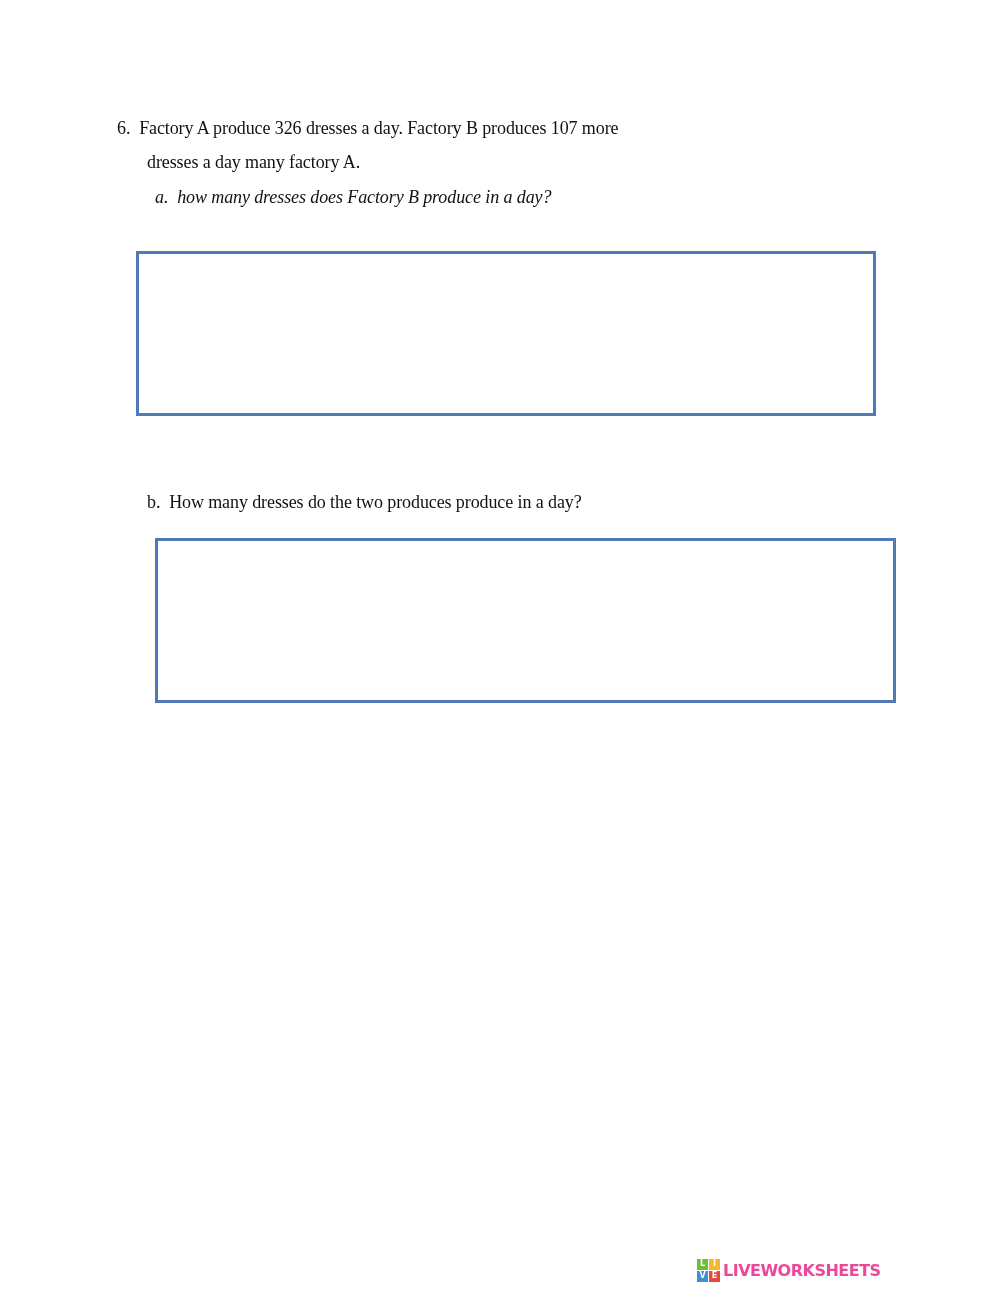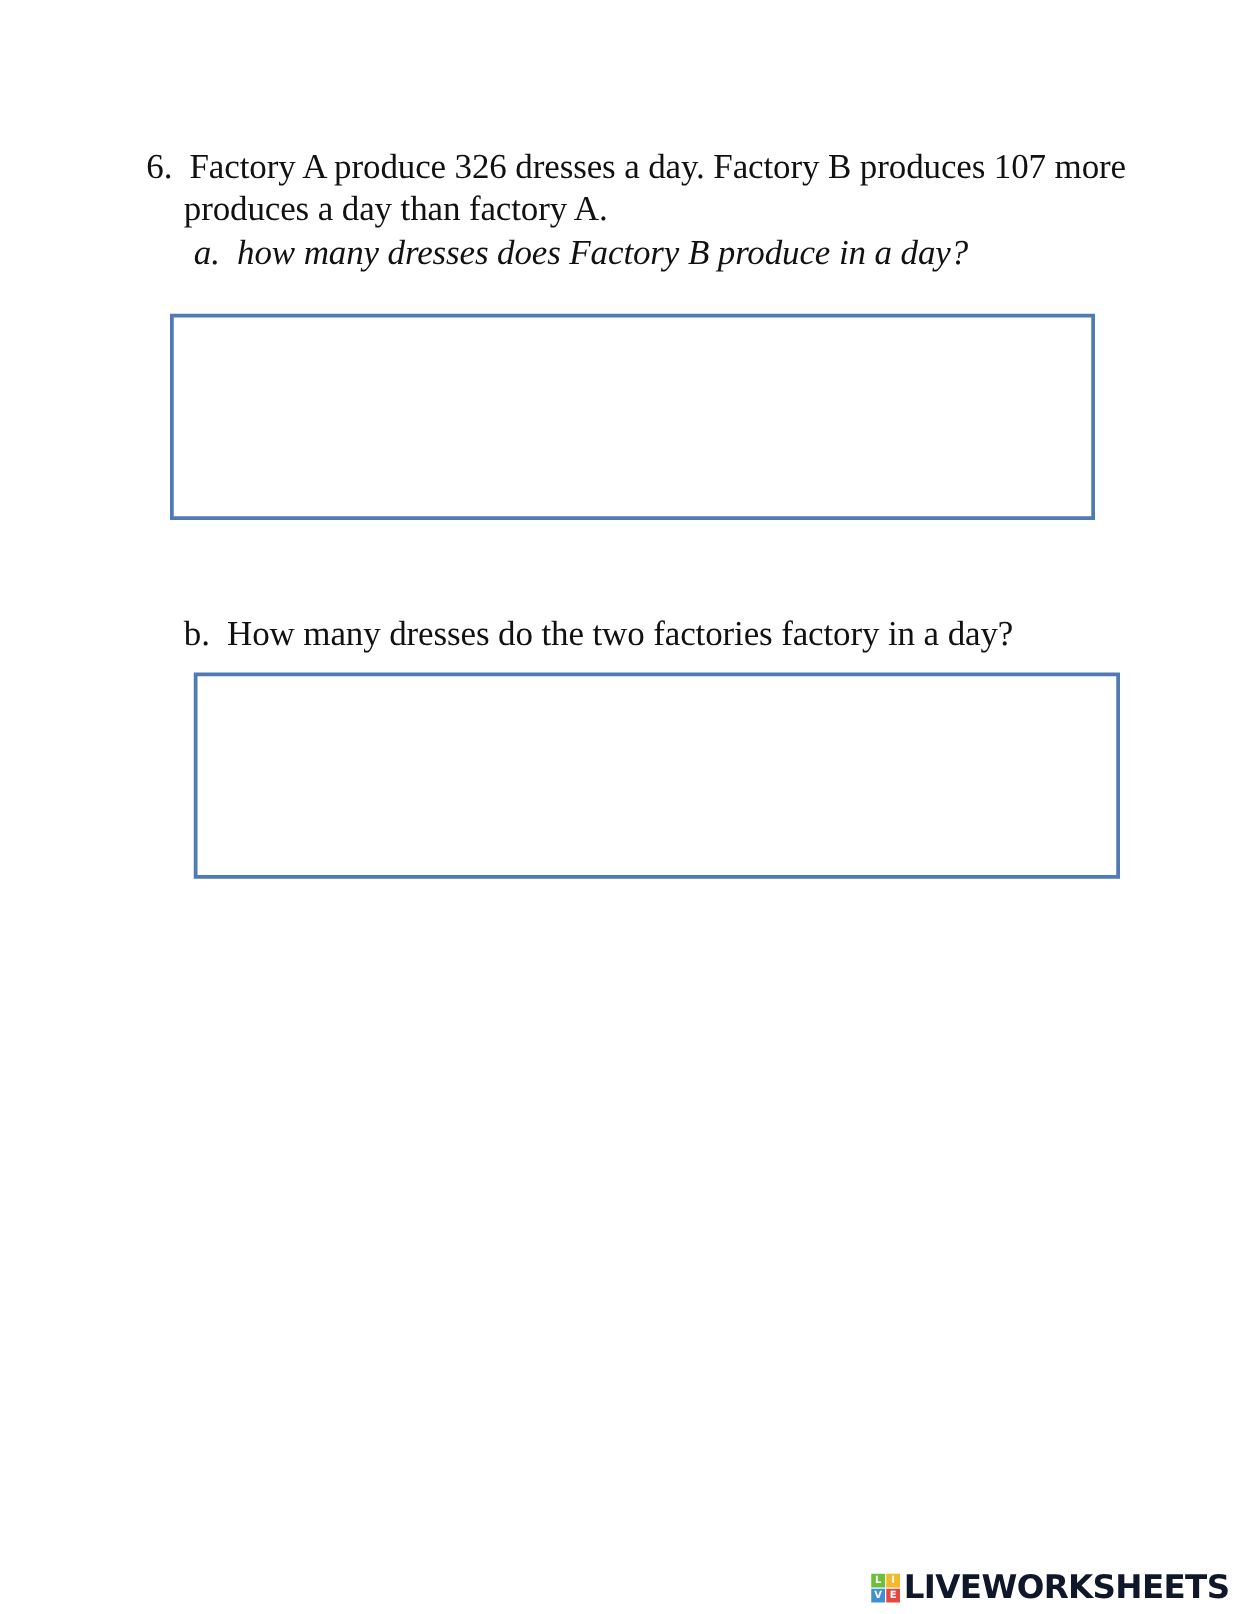--- a/index.html
+++ b/index.html
@@ -1,59 +1,59 @@
 <!DOCTYPE html>
 <html><head>
   <meta charset="utf-8">
   <style>
     html, body { margin: 0; padding: 0; }
     body {
       width: 1000px; height: 1291px; background: #ffffff; position: relative; overflow: hidden;
       font-family: "Liberation Serif", "DejaVu Serif", serif; color: #111;
     }
-    .line { position: absolute; font-size: 28px; white-space: nowrap; letter-spacing: -0.1px; }
+    .line { position: absolute; font-size: 18px; white-space: nowrap; letter-spacing: -0.1px; }
     .box {
       position: absolute; border: 3px solid #4f7ab6; box-sizing: border-box; background: #fff;
     }
     .logo {
       position: absolute; left: 697px; top: 1255px; height: 30px; display: flex; align-items: center;
     }
     .logo-icon {
       display: grid; grid-template-columns: 11px 11px; grid-template-rows: 11px 11px; gap: 1px; margin-right: 3px;
     }
     .logo-icon span {
       display: flex; align-items: center; justify-content: center;
       font-family: "DejaVu Sans", sans-serif; font-weight: bold; font-size: 8px; color: #fff; line-height: 1;
     }
     .logo-text {
-      font-family: "DejaVu Sans", "Liberation Sans", sans-serif; font-weight: bold; font-size: 26px; color: #0f172a;
+      font-family: "DejaVu Sans", "Liberation Sans", sans-serif; font-weight: bold; font-size: 16px; color: #ec4899;
       letter-spacing: -0.5px;
     }
   </style>
 </head>
 <body>
 
 <div class="line" style="left:117px; top:118px;">
   <span>6.</span>&nbsp;
   <span>Factory A produce 326 dresses a day. Factory B produces 107 more</span>
 </div>
-<div class="line" style="left:147px; top:152px;">produces a day than factory A.</div>
+<div class="line" style="left:147px; top:152px;">dresses a day many factory A.</div>
 
 <div class="line" style="left:155px; top:187px;font-style:italic;">
   <span>a.</span>&nbsp;
   <span>how many dresses does Factory B produce in a day?</span>
 </div>
 
 <div class="box" style="left:136px; top:251px; width:740px; height:165px;">
   <span></span>
 </div>
 
 <div class="line" style="left:147px; top:492px;">
   <span>b.</span>&nbsp;
-  <span>How many dresses do the two factories factory in a day?</span>
+  <span>How many dresses do the two produces produce in a day?</span>
 </div>
 
 <div class="box" style="left:155px; top:538px; width:741px; height:165px;">
   <span></span>
 </div>
 
 <div class="logo">
   <div class="logo-icon">
     <span style="background:#6bbf3a;">L</span>
     <span style="background:#f4b82a;">I</span>

